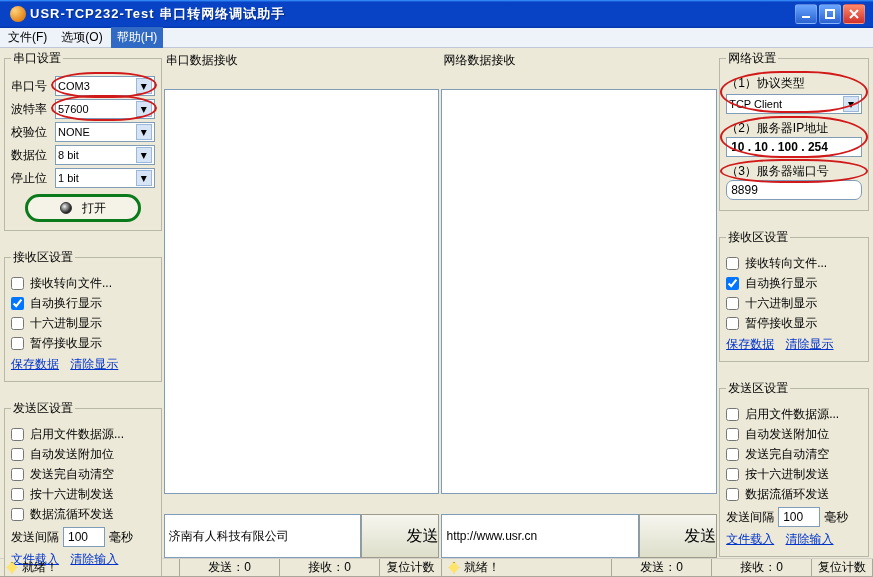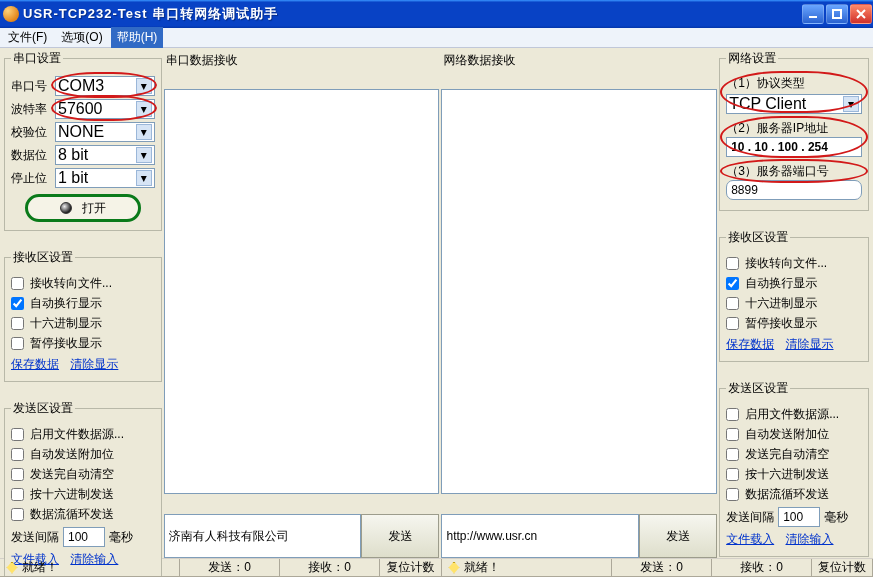--- a/index.html
+++ b/index.html
@@ -9,21 +9,21 @@
       background: #ece9d8;
       width: 873px;
       height: 577px;
       overflow: hidden;
     }
     .titlebar {
       height: 28px;
       background: linear-gradient(to bottom, #3a95ff 0%, #0842c5 8%, #0842c5 92%, #0335a8 100%);
       display: flex;
       align-items: center;
-      padding: 0 1px;
+      padding: 0 8px;
       color: #fff;
       font-weight: bold;
       font-size: 13px;
     }
     .title-icon {
       width: 16px; height: 16px; margin: 0 4px 0 2px;
       background: radial-gradient(circle at 30% 30%, #ffd27a 0%, #e3861a 70%);
       border-radius: 50%;
     }
     .title-text { flex: 1; text-shadow: 1px 1px 1px #042a80; letter-spacing: 1px; }
@@ -63,21 +63,21 @@
       background: #ece9d8;
     }
     fieldset legend { padding: 0 2px; }
     .form-row { display: flex; align-items: center; margin: 3px 0; gap: 4px; }
     .form-row label { width: 40px; }
     .combo {
       flex: 1; height: 20px; border: 1px solid #7f9db9;
       background: #fff; display: flex; align-items: center; padding: 0 2px;
       position: relative;
     }
-    .combo .cb-text { flex: 1; font-size: 16px; }
+    .combo .cb-text { flex: 1; font-size: 11px; }
     .combo .cb-arrow {
       width: 16px; height: 16px; background: #d6e4f5;
       border: 1px solid #9bb7d9; display: flex; align-items: center; justify-content: center;
     }
     .textbox {
       height: 20px; border: 1px solid #7f9db9; background: #fff;
       padding: 2px 4px; font-size: 12px; font-family: inherit;
     }
     .red-ellipse {
       border: 2px solid #d21919;
@@ -117,21 +117,21 @@
     .send-row {
       display: flex; gap: 0; margin-top: 2px; height: 44px;
     }
     .send-input {
       flex: 1; border: 1px solid #7f9db9; background: #fff;
       padding: 3px 4px; font-size: 12px; font-family: inherit;
     }
     .send-btn {
       width: 78px; border: 1px solid #9c9c8c;
       background: linear-gradient(to bottom, #f6f6ef, #dedecb);
-      cursor: pointer; font-size: 12px;
+      cursor: pointer; font-size: 16px; text-align: right;
     }
     .statusbar {
       height: 19px;
       background: #ece9d8;
       border-top: 1px solid #d4d0c8;
       display: flex;
       align-items: stretch;
       font-size: 12px;
     }
     .status-cell {

